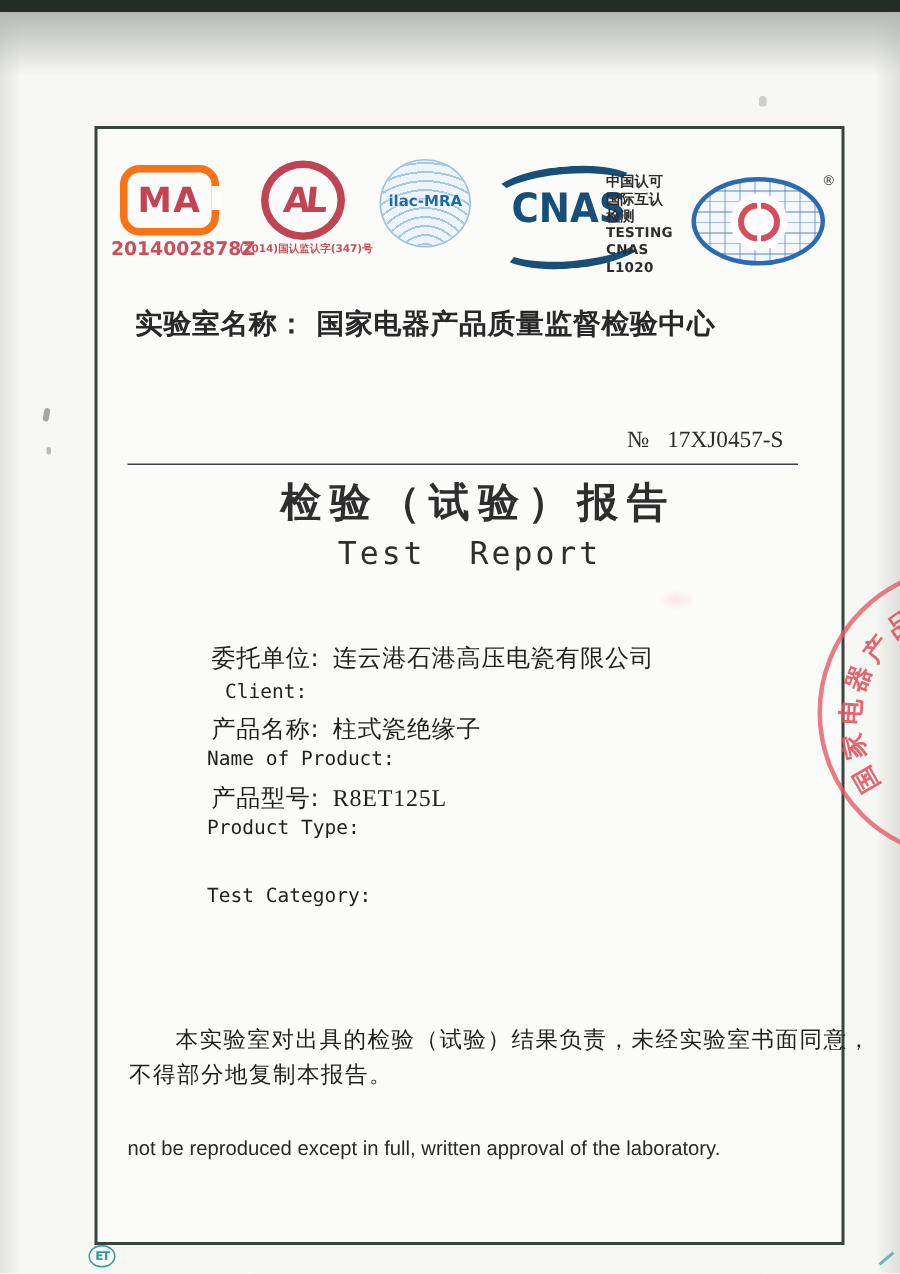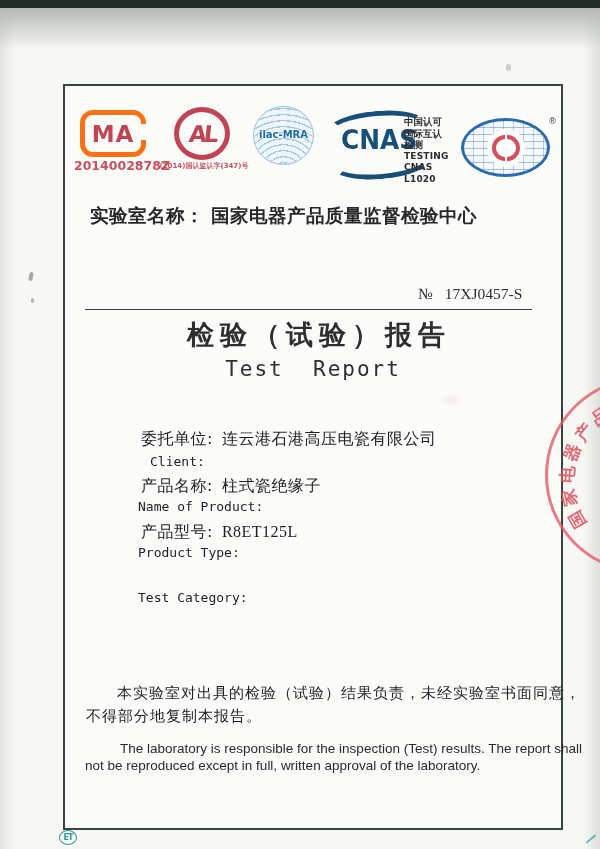--- a/index.html
+++ b/index.html
@@ -202,21 +202,20 @@
 
   <div class="abs field-zh" style="left:141px; top:522px;">
     <span>产品型号:</span><span class="val serif-val">R8ET125L</span>
   </div>
   <div class="abs field-en" style="left:138px; top:545px;">Product Type:</div>
 
   <div class="abs field-en" style="left:138px; top:590px;">Test Category:</div>
 
   <div class="abs disc-zh" style="left:117px; top:684px;">本实验室对出具的检验（试验）结果负责，未经实验室书面同意，</div>
   <div class="abs disc-zh" style="left:86px; top:707px;">不得部分地复制本报告。</div>
-  <div class="abs disc-en" style="left:120px; top:741px;">The laboratory is responsible for the inspection (Test) results. The report shall</div>
   <div class="abs disc-en" style="left:85px; top:758px;">not be reproduced except in full, written approval of the laboratory.</div>
 
   <div class="abs stamp-circle"></div>
   <span class="stamp-char" style="left:569px; top:508px; transform:rotate(-120deg);">国</span>
   <span class="stamp-char" style="left:561px; top:486px; transform:rotate(-103deg);">家</span>
   <span class="stamp-char" style="left:559px; top:463px; transform:rotate(-86deg);">电</span>
   <span class="stamp-char" style="left:564px; top:441px; transform:rotate(-69deg);">器</span>
   <span class="stamp-char" style="left:576px; top:421px; transform:rotate(-52deg);">产</span>
   <span class="stamp-char" style="left:592px; top:405px; transform:rotate(-35deg);">品</span>
 

